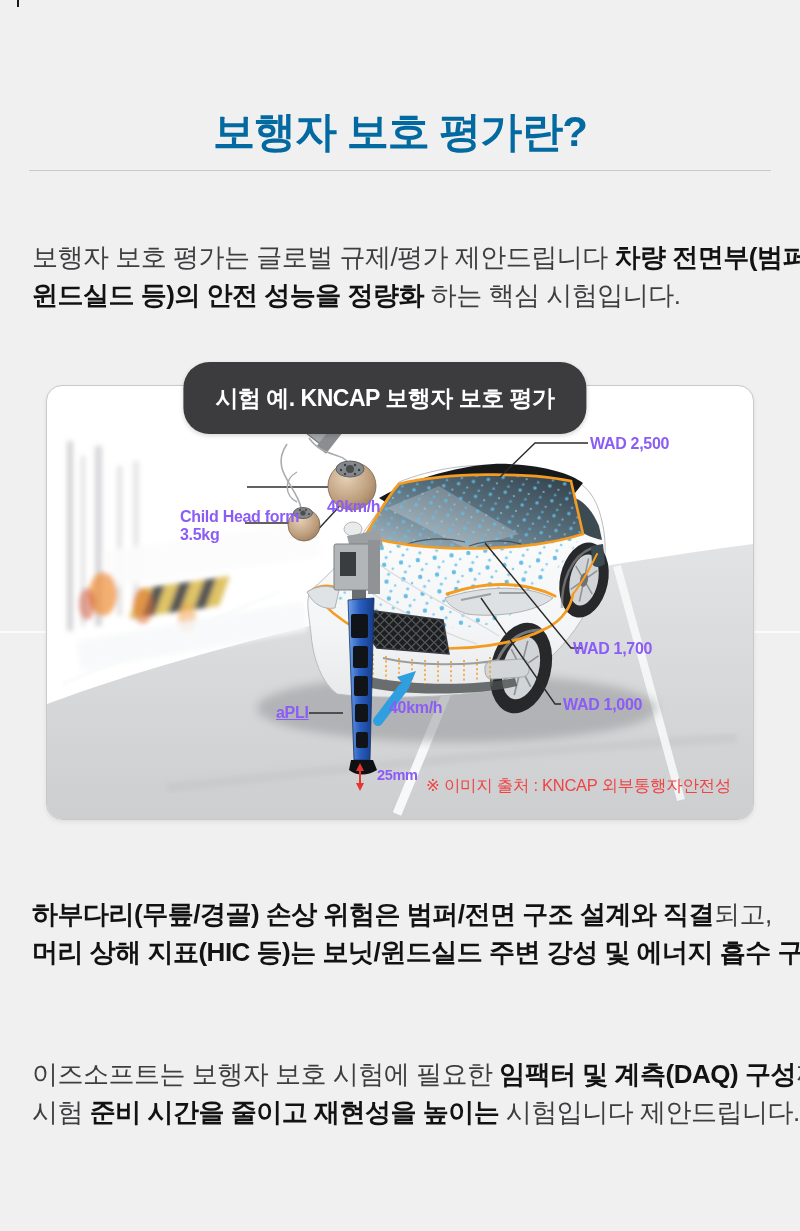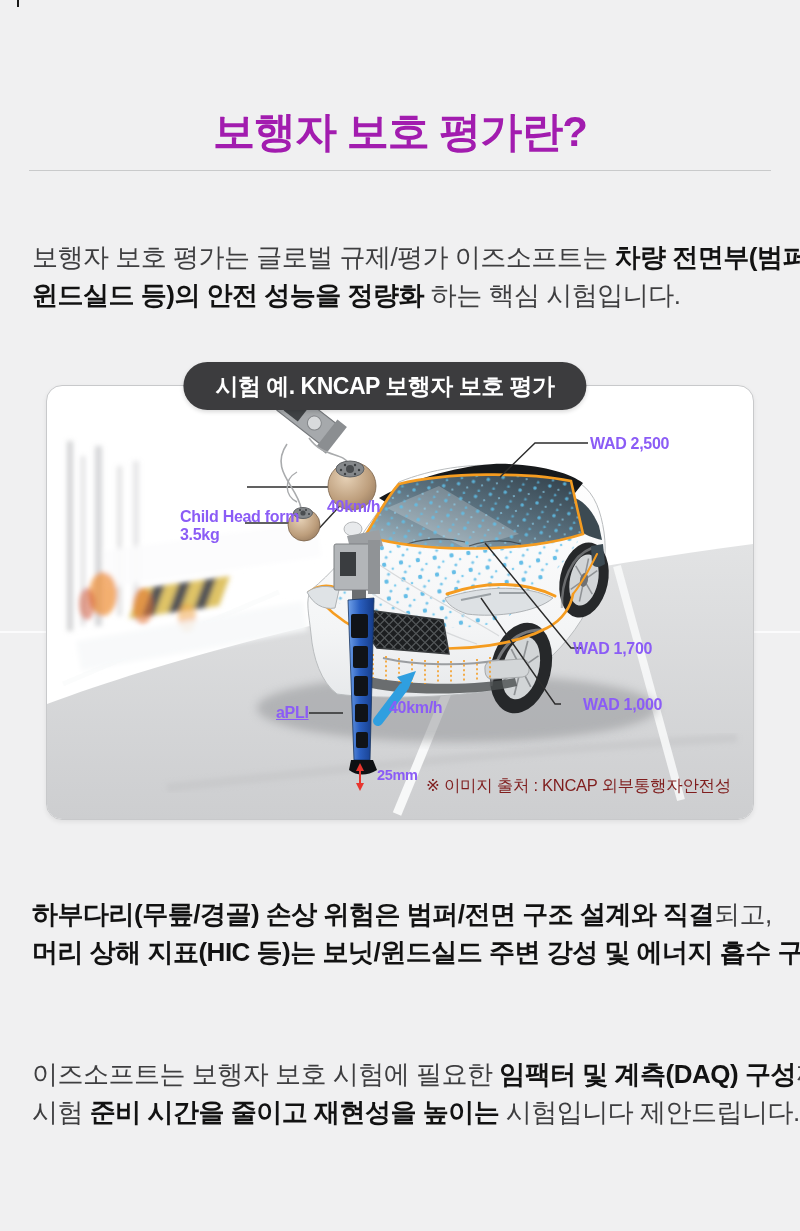--- a/index.html
+++ b/index.html
@@ -4,21 +4,21 @@
 <style>
   html,body{margin:0;padding:0;}
   body{
     width:800px;height:1231px;position:relative;overflow:hidden;
     background:#f0f0f1;
     font-family:"Liberation Sans","DejaVu Sans",sans-serif;
   }
   .artifact{position:absolute;left:17px;top:0;width:2px;height:7px;background:#1a1a1a;}
   .page-title{
     position:absolute;top:76px;left:0;width:800px;text-align:center;
-    font-size:42px;font-weight:700;color:#a21caf;letter-spacing:-1px;
+    font-size:42px;font-weight:700;color:#0369a1;letter-spacing:-1px;
   }
   .divider{position:absolute;top:170px;left:29px;width:742px;height:1px;background:#c9cacb;}
   .para{
     position:absolute;left:32px;width:752px;
     font-size:26px;line-height:38px;color:#3e3e40;letter-spacing:-0.5px;
     white-space:nowrap;
   }
   .para b{color:#121212;font-weight:700;}
   .p1{top:212px;}
   .p2{top:869px;}
@@ -30,40 +30,40 @@
     box-shadow:0 2px 5px rgba(0,0,0,0.07);box-sizing:border-box;overflow:hidden;
   }
   .card svg{position:absolute;left:0;top:0;}
   .flabel{
     position:absolute;font-size:16px;line-height:18px;font-weight:700;
     color:#8b5cf6;letter-spacing:-0.3px;white-space:nowrap;
   }
   .flabel.small{font-size:14.5px;margin-left:8px;}
   .fig-caption{
     position:absolute;right:22px;top:389px;font-size:16.5px;font-weight:400;
-    color:#7f1d1d;letter-spacing:-0.3px;white-space:nowrap;
+    color:#ef4444;letter-spacing:-0.3px;white-space:nowrap;
   }
   .badge{
     position:absolute;left:385px;top:362px;transform:translateX(-50%);
-    height:48px;padding:0 32px;border-radius:26px;background:#3c3c3e;
+    height:48px;padding:12px 32px;border-radius:26px;background:#3c3c3e;
     color:#ffffff;font-size:23px;font-weight:700;letter-spacing:-0.5px;
     display:flex;align-items:center;justify-content:center;white-space:nowrap;
     z-index:5;box-shadow:0 2px 4px rgba(0,0,0,0.15);
   }
 </style>
 </head>
 <body>
 
 <div class="artifact"></div>
 
 <h1 class="page-title">보행자 보호 평가란?</h1>
 
 <div class="divider"></div>
 
-<p class="para p1"><span>보행자 보호 평가는 글로벌 규제/평가 이즈소프트는 </span><b>차량 전면부(범퍼, 보닛,</b><br><b>윈드실드 등)의 안전 성능을 정량화</b><span> 하는 핵심 시험입니다.</span></p>
+<p class="para p1"><span>보행자 보호 평가는 글로벌 규제/평가 제안드립니다 </span><b>차량 전면부(범퍼, 보닛,</b><br><b>윈드실드 등)의 안전 성능을 정량화</b><span> 하는 핵심 시험입니다.</span></p>
 
 <div class="bg-line"></div>
 
 <div class="card">
   <svg width="706" height="433" viewBox="0 0 706 433">
     <defs>
       <linearGradient id="roadG" x1="0" y1="0" x2="0" y2="1">
         <stop offset="0" stop-color="#e2e3e4"></stop>
           <stop offset="1" stop-color="#cdced0"></stop>
       </linearGradient>
@@ -297,21 +297,21 @@
     </g>
   </svg>
 
   <div class="flabel" style="left:117px;top:122px;margin-left:16px;">
     <span>Child Head form</span><br>
     <span>3.5kg</span>
   </div>
   <div class="flabel" style="left:280px;top:112px;">40km/h</div>
   <div class="flabel" style="left:543px;top:49px;">WAD 2,500</div>
   <div class="flabel" style="left:526px;top:254px;">WAD 1,700</div>
-  <div class="flabel" style="left:536px;top:310px;">WAD 1,000</div>
+  <div class="flabel" style="left:516px;top:310px;">WAD 1,000</div>
   <div class="flabel" style="left:229px;top:318px;text-decoration:underline;">aPLI</div>
   <div class="flabel" style="left:342px;top:313px;">40km/h</div>
   <div class="flabel small" style="left:322px;top:380px;">25mm</div>
   <div class="fig-caption">※ 이미지 출처 : KNCAP 외부통행자안전성</div>
 </div>
 
 <div class="badge">시험 예. KNCAP 보행자 보호 평가</div>
 
 <p class="para p2"><b>하부다리(무릎/경골) 손상 위험은 범퍼/전면 구조 설계와 직결</b><span>되고,</span><br><b>머리 상해 지표(HIC 등)는 보닛/윈드실드 주변 강성 및 에너지 흡수 구조</b><br></p>
 

